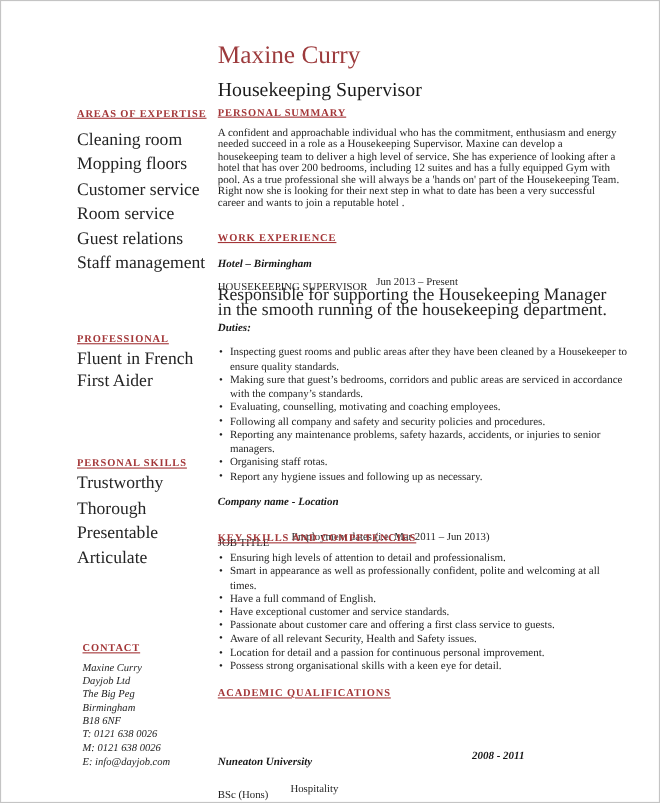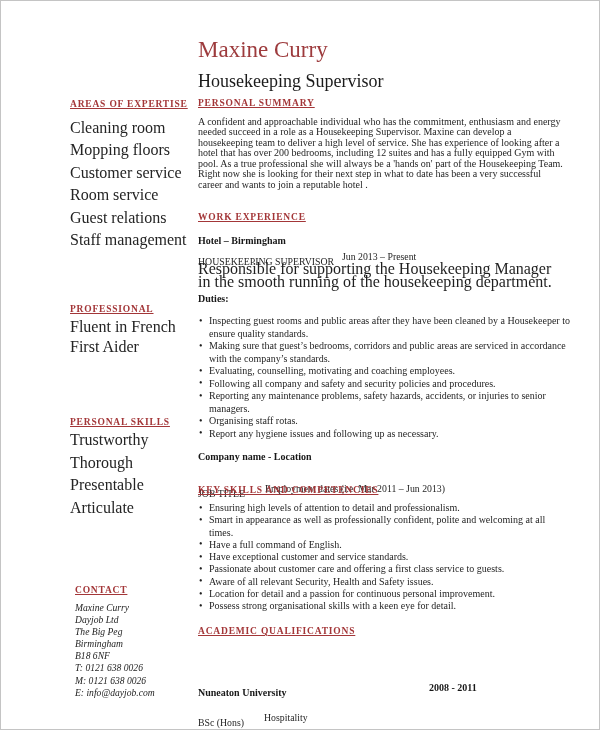--- a/index.html
+++ b/index.html
@@ -20,21 +20,21 @@
   .side-item { font-size:16px; line-height:10px; margin-top:12.5px; color:#242424; }
   .side-item.tight { margin-top:10px; }
   .contact-sec { left:74px; }
   .contact-line { font-style:italic; font-size:9.6px; line-height:12.1px; color:#242424; }
   .contact-first { margin-top:6px; }
   
   .main-col { position:absolute; left:197px; top:0; width:372px; height:730px; }
   .blk { position:absolute; left:0; }
   .body-text { font-size:10px; line-height:10.45px; color:#1f1f1f; }
   .desc-text { font-size:16px; line-height:12.6px; color:#1f1f1f; }
-  .bold-it { font-weight:bold; font-size:10px; line-height:11px; color:#181818; }
+  .bold-it { font-weight:bold; font-style:italic; font-size:10px; line-height:11px; color:#181818; }
   .caps-role { font-size:9.8px; line-height:11px; color:#1f1f1f; }
   .row { position:relative; width:372px; }
   .row .offset { position:absolute; top:0; }
   ul.blist { list-style:none; margin:0; padding:0; font-size:10px; line-height:12.55px; color:#1f1f1f; width:372px; }
   ul.blist li { position:relative; padding-left:11px; }
   ul.blist li::before { content:"\2022"; position:absolute; left:1px; top:-0.5px; font-size:10px; }
   .aq-dates { position:absolute; left:231px; top:0; }
 </style>
 </head>
 <body>

